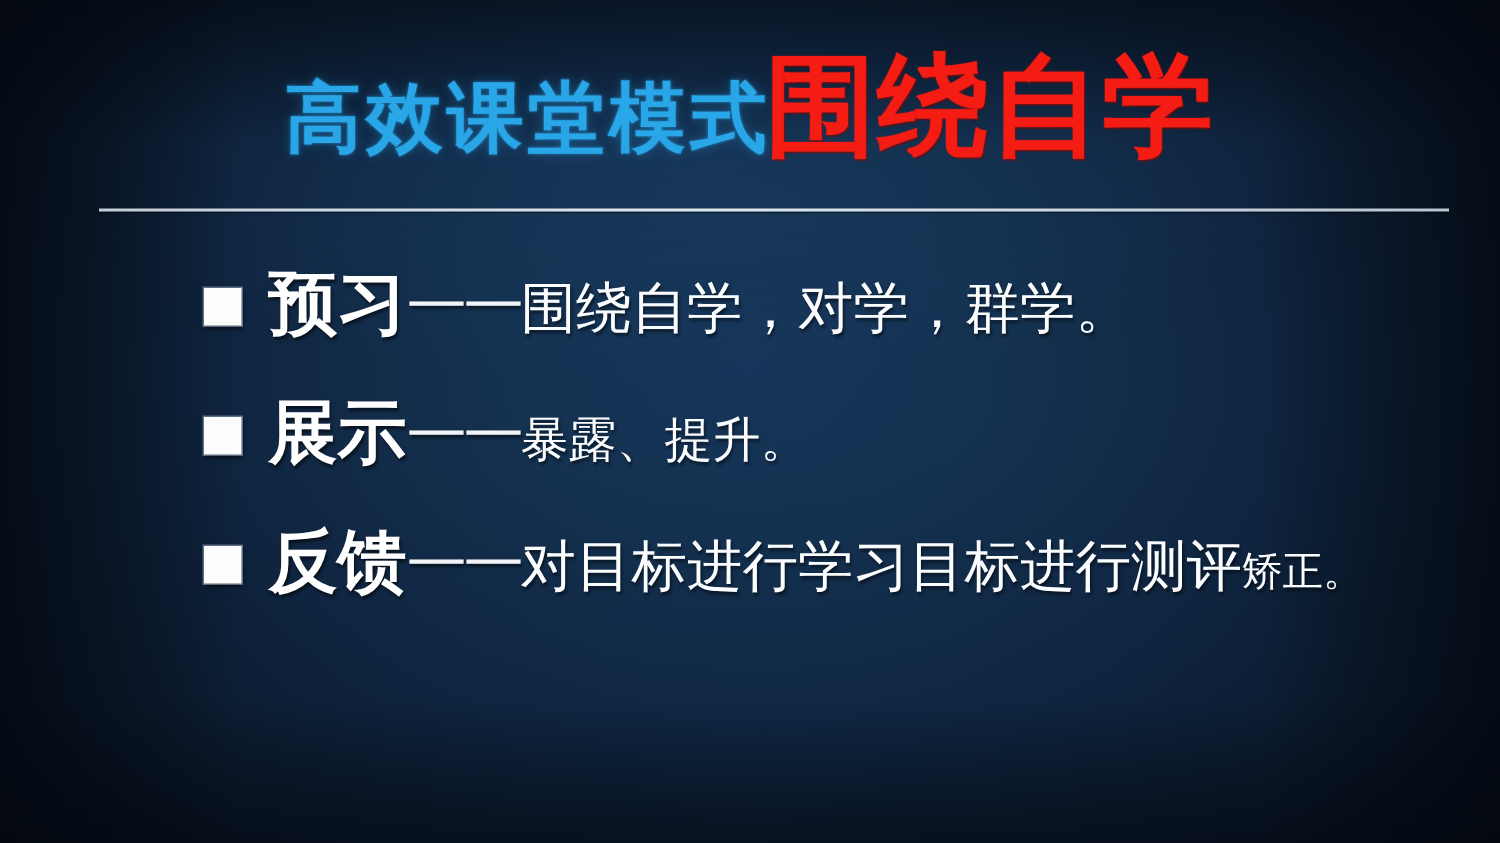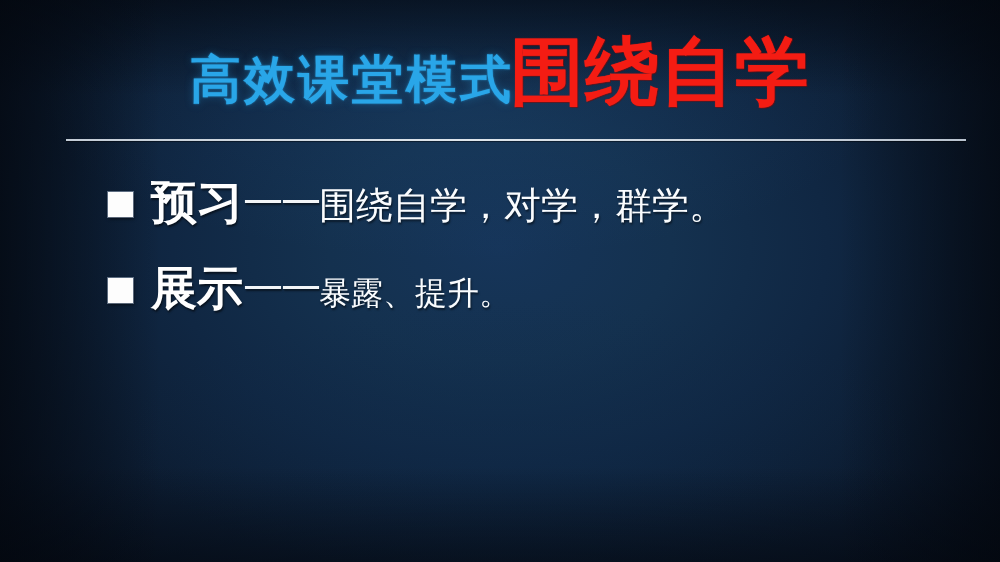--- a/index.html
+++ b/index.html
@@ -105,20 +105,21 @@
     top: 172px;
     width: 880px;
   }
 
   .bullet {
     display: flex;
     align-items: center;
     height: 60px;
     margin-bottom: 25px;
     white-space: nowrap;
+    margin-left: 28px;
   }
 
   .bullet-marker {
     flex: 0 0 auto;
     width: 25px;
     height: 25px;
     background: #fdfdfd;
     box-shadow:
       0 0 0 1px rgba(160,175,195,0.55),
       1px 2px 3px rgba(0,0,0,0.55);
@@ -191,16 +192,22 @@
         </span>
       </div>
 
       <div class="bullet">
         <span class="bullet-marker"></span>
         <span class="bullet-text">
           <span class="kw">展示</span><span class="dash">——</span><span class="desc size-md">暴露、提升。</span>
         </span>
       </div>
 
+      <div class="bullet">
+        <span class="bullet-marker"></span>
+        <span class="bullet-text">
+          <span class="kw">反馈</span><span class="dash">——</span><span class="desc size-lg">对目标进行学习目标进行测评</span><span class="desc size-sm">矫正。</span>
+        </span>
+      </div>
 
     </div>
   </div>
 </div>
 
 </body></html>

